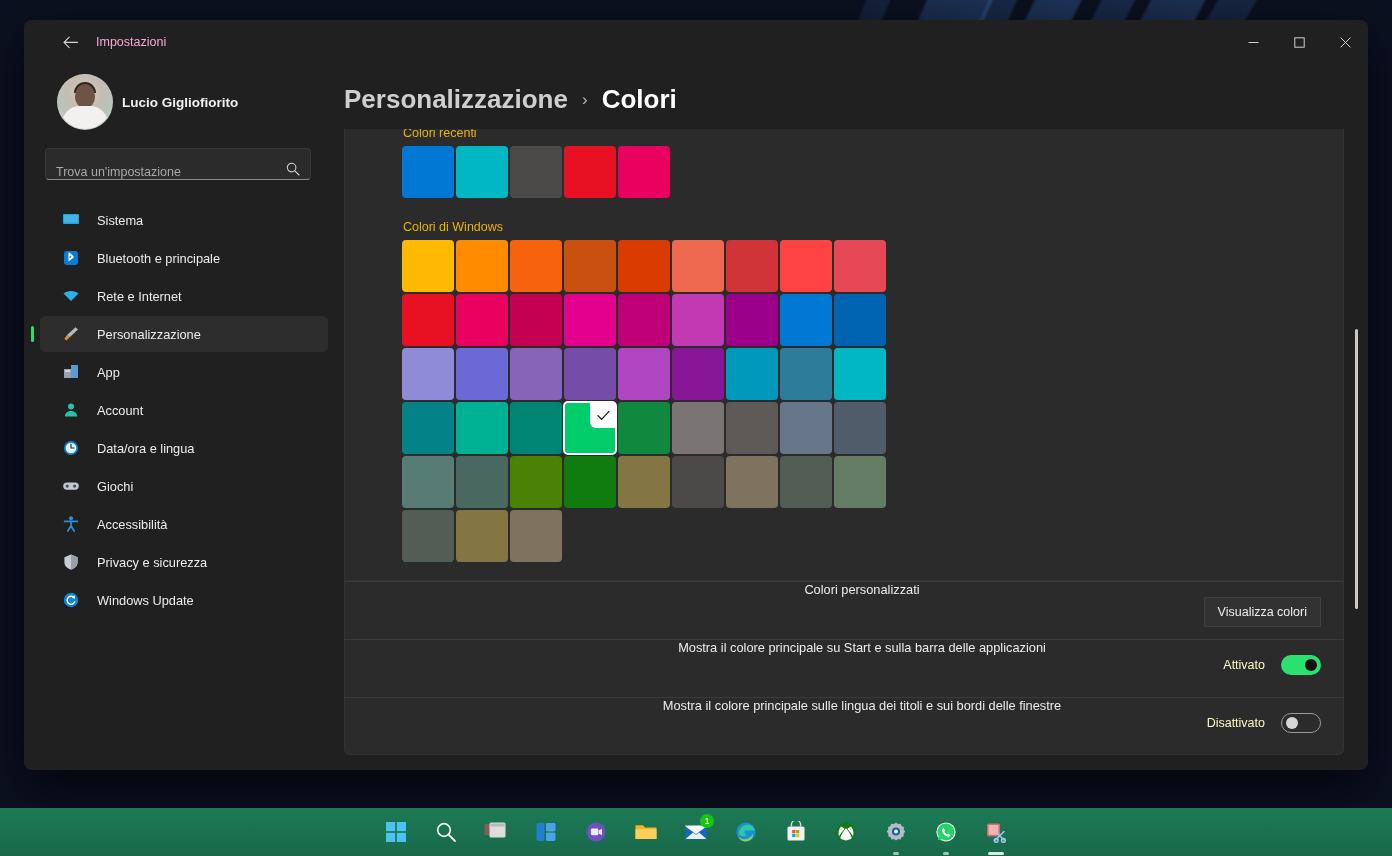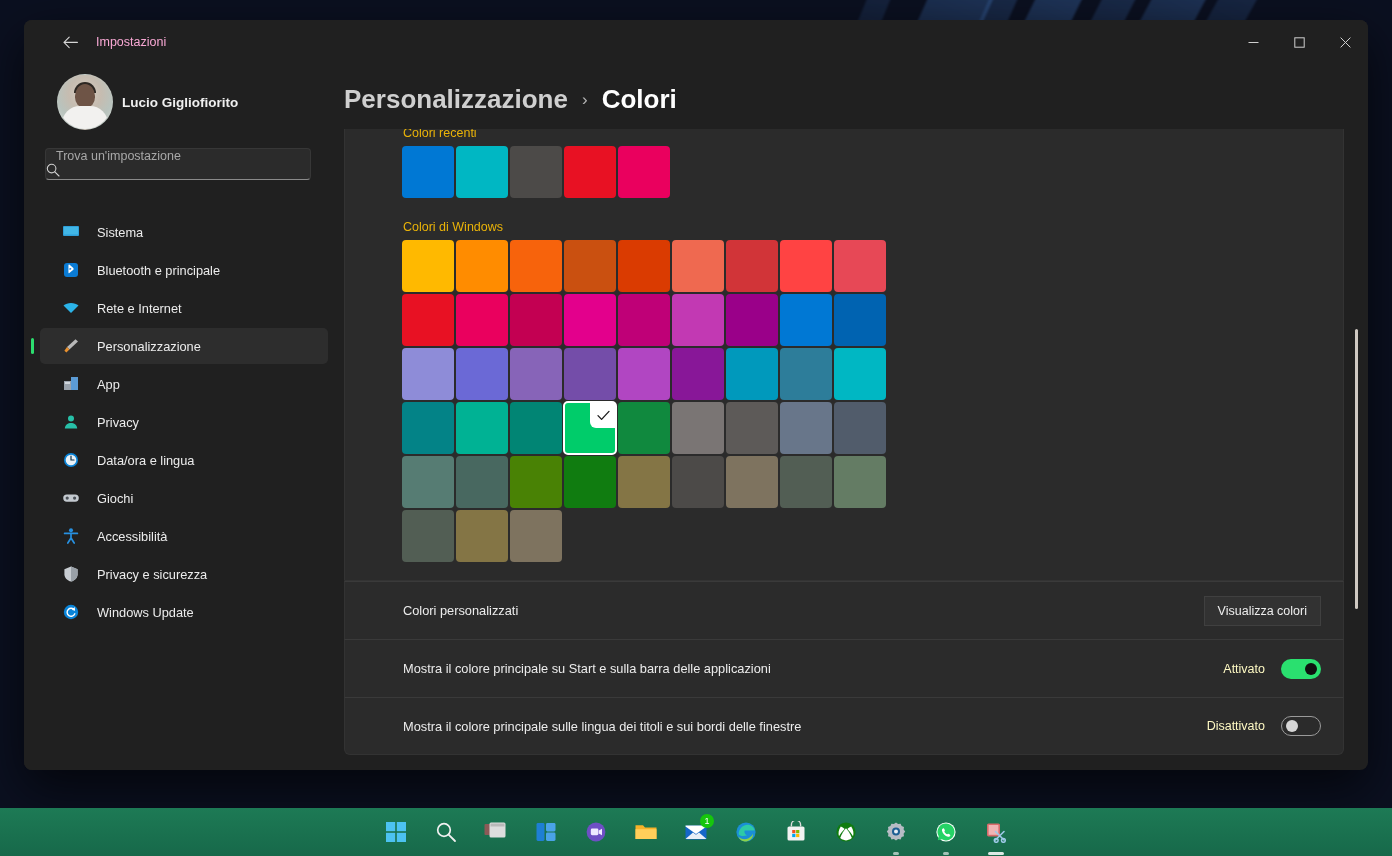--- a/index.html
+++ b/index.html
@@ -149,27 +149,27 @@
   #avatar .body {
     position: absolute; left: 50%; bottom: -6%;
     transform: translateX(-50%);
     width: 46px; height: 26px; border-radius: 18px 18px 0 0;
     background: #f2f1ef;
   }
   #profile-name { font-size: 13.5px; color: #f0f0f0; font-weight: bold; }
 
   #search-box {
     position: relative;
-    margin: 0 0 34px 5px;
+    margin: 0 0 22px 5px;
     width: 266px; height: 32px;
     background: #2b2b2b;
     border: 1px solid #373737;
     border-bottom: 1px solid #8a8a8a;
     border-radius: 4px;
-    display: flex; align-items: flex-start; flex-direction: column;
+    display: flex; align-items: flex-end;
   }
   #search-input {
     flex: 1;
     background: transparent; border: none; outline: none;
     color: #c9c9c9;
     font-size: 12.5px;
     font-family: "Liberation Sans", sans-serif;
     padding: 0 8px 0 10px;
   }
   #search-input::placeholder { color: #a8a8a8; }
@@ -264,20 +264,21 @@
   }
 
   .setting-row {
     height: 58px;
     border-top: 1px solid #3a3a3a;
     display: flex; align-items: center;
     padding: 0 22px 0 58px;
     background: #2b2b2b;
     border-left: 1px solid #333;
     border-right: 1px solid #333;
+    flex-direction: column;
   }
   .setting-row:last-of-type { border-bottom: 1px solid #333; border-radius: 0 0 6px 6px; }
   .setting-label { font-size: 12.8px; color: #ececec; }
   .setting-right { margin-left: auto; display: flex; align-items: center; gap: 16px; }
   .setting-state { font-size: 12.5px; color: #fef9c3; }
 
   .action-button {
     background: #323232;
     border: 1px solid #404040;
     border-radius: 0;
@@ -427,21 +428,21 @@
             </span>
             <span class="nav-label">App</span>
           </div>
           <div class="nav-item">
             <span class="nav-icon">
               <svg width="18" height="18" viewBox="0 0 18 18">
                 <circle cx="9" cy="5.6" r="3" fill="#27c0a8"></circle>
                 <path d="M2.8 15.5 C3.2 11.4 6 10 9 10 C12 10 14.8 11.4 15.2 15.5 Z" fill="#27c0a8"></path>
               </svg>
             </span>
-            <span class="nav-label">Privacy</span>
+            <span class="nav-label">Account</span>
           </div>
           <div class="nav-item">
             <span class="nav-icon">
               <svg width="18" height="18" viewBox="0 0 18 18">
                 <circle cx="9" cy="9" r="7" fill="#0a84d8"></circle>
                 <circle cx="9" cy="9" r="5.3" fill="#e9f2f8"></circle>
                 <path d="M9 5.2 V9 H12" stroke="#11324a" stroke-width="1.2" fill="none" stroke-linecap="round"></path>
               </svg>
             </span>
             <span class="nav-label">Data/ora e lingua</span>

